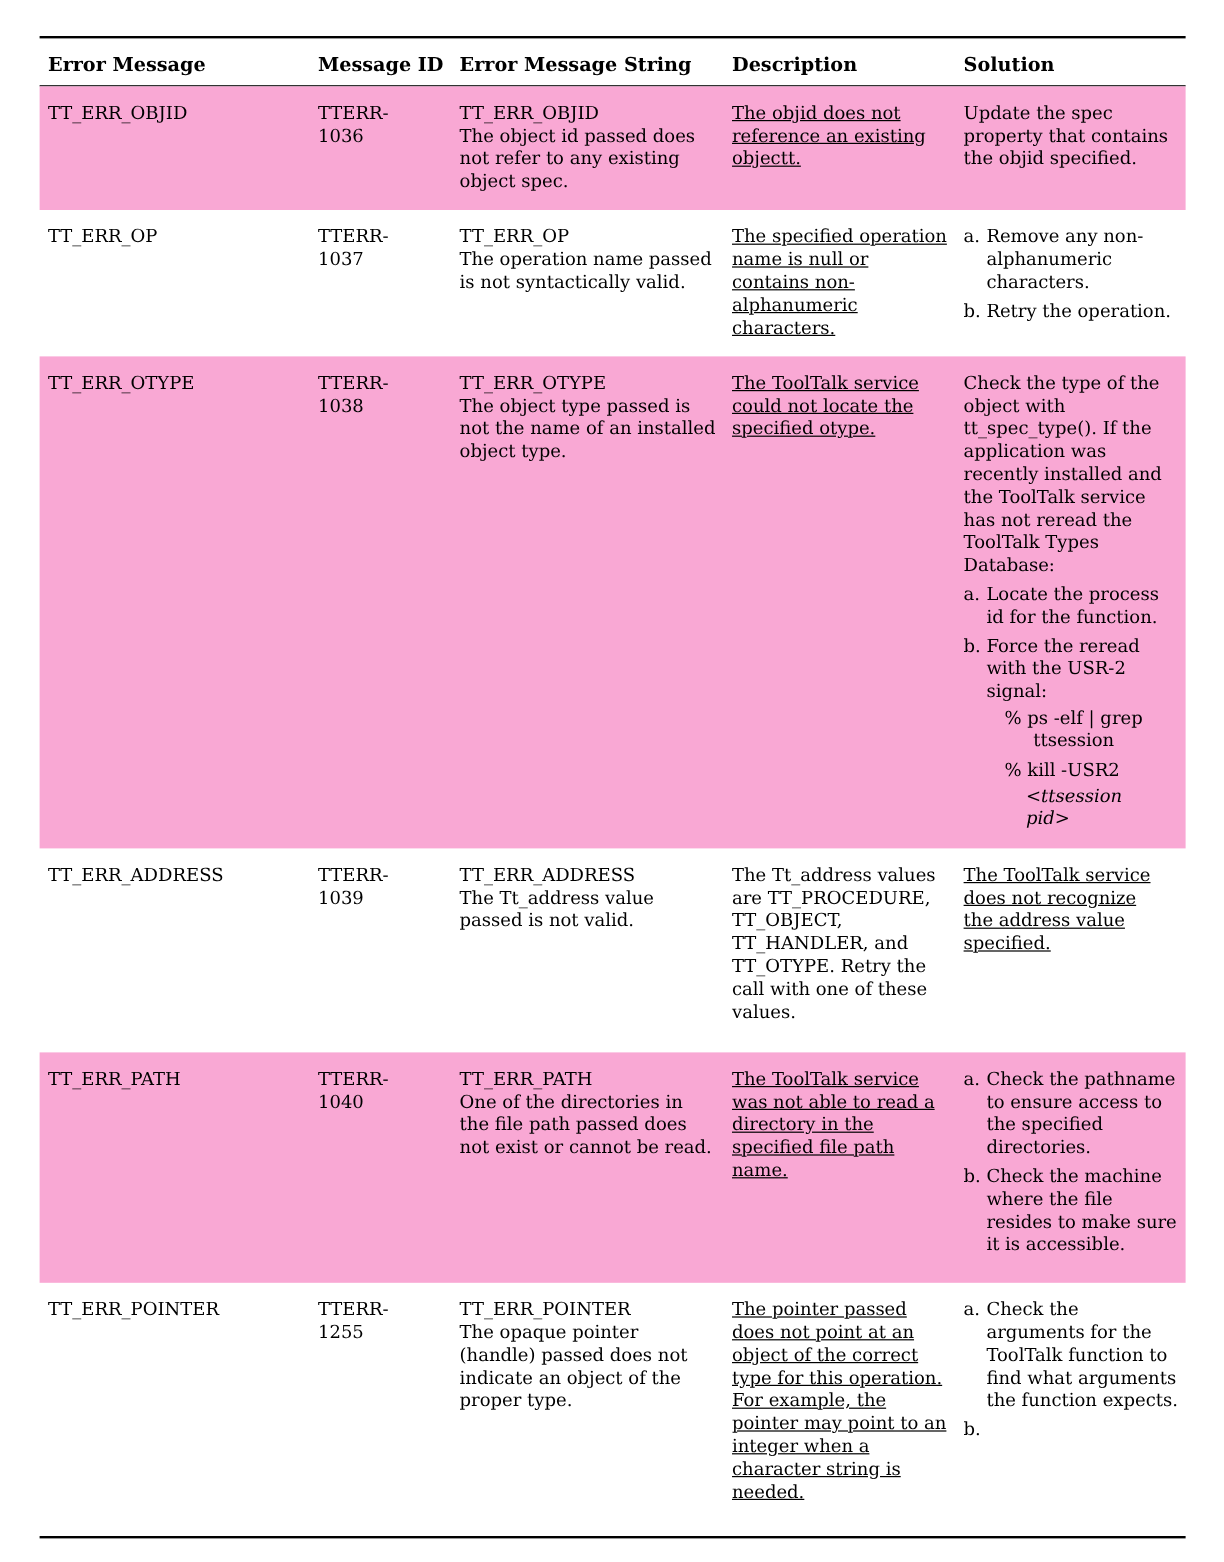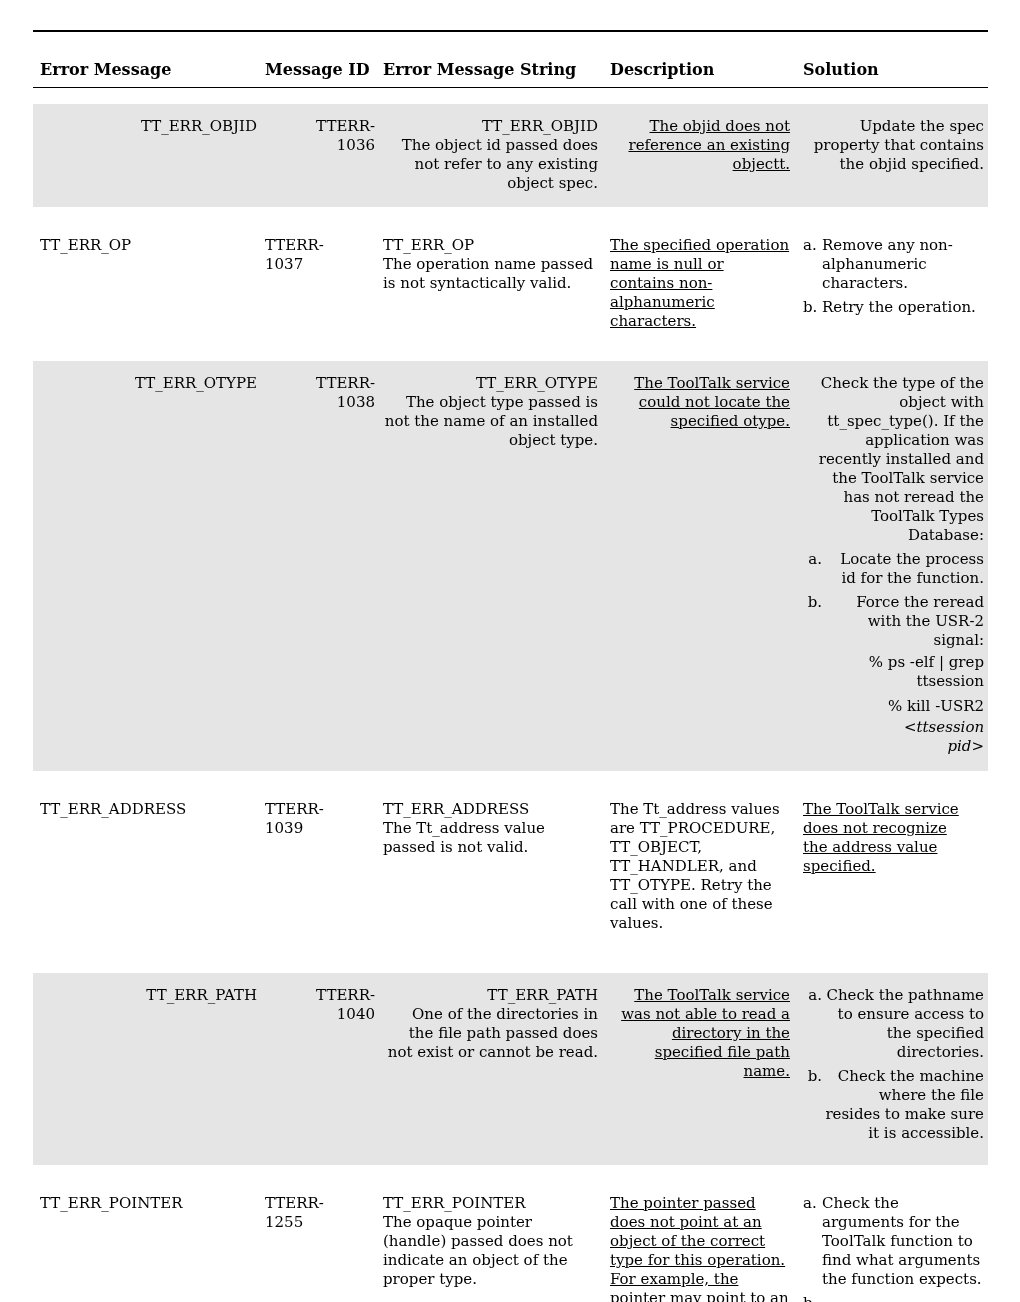--- a/index.html
+++ b/index.html
@@ -13,29 +13,28 @@
     overflow:hidden;
   }
   .tbl { position:absolute; left:33px; top:30px; width:955px; }
   .rule { background:#000; width:100%; }
   .rule-top { height:2px; }
   .rule-head { height:1px; }
   .rule-bottom { height:2px; }
   .grid {
     display:grid;
     grid-template-columns:232px 118px 227px 193px 185px;
-    margin-top:16px;
   }
   .head { padding-top:12px; padding-bottom:8px; }
   .head .hcell {
     font-size:16px; font-weight:bold; line-height:19px;
   }
   .head .h1 { padding-left:7px; }
   .row { font-size:15px; line-height:19px; }
-  .row.alt { background:#e5e5e5;text-align:right; }
+  .row.alt { background:#f9a8d4; }
   .cell { padding-top:13px; padding-bottom:14px; }
   .c1 { padding-left:7px; padding-right:8px; }
   .c2 { padding-right:8px; }
   .c2 .mid { display:inline-block; max-width:72px; }
   .c3 { padding-right:12px; }
   .c4 { padding-right:13px;text-decoration:underline; }
   .c5 { padding-right:4px; }
   .li { display:flex; margin-top:5px; }
   .li:first-child { margin-top:0; }
   .li-label { flex:0 0 19px; }

